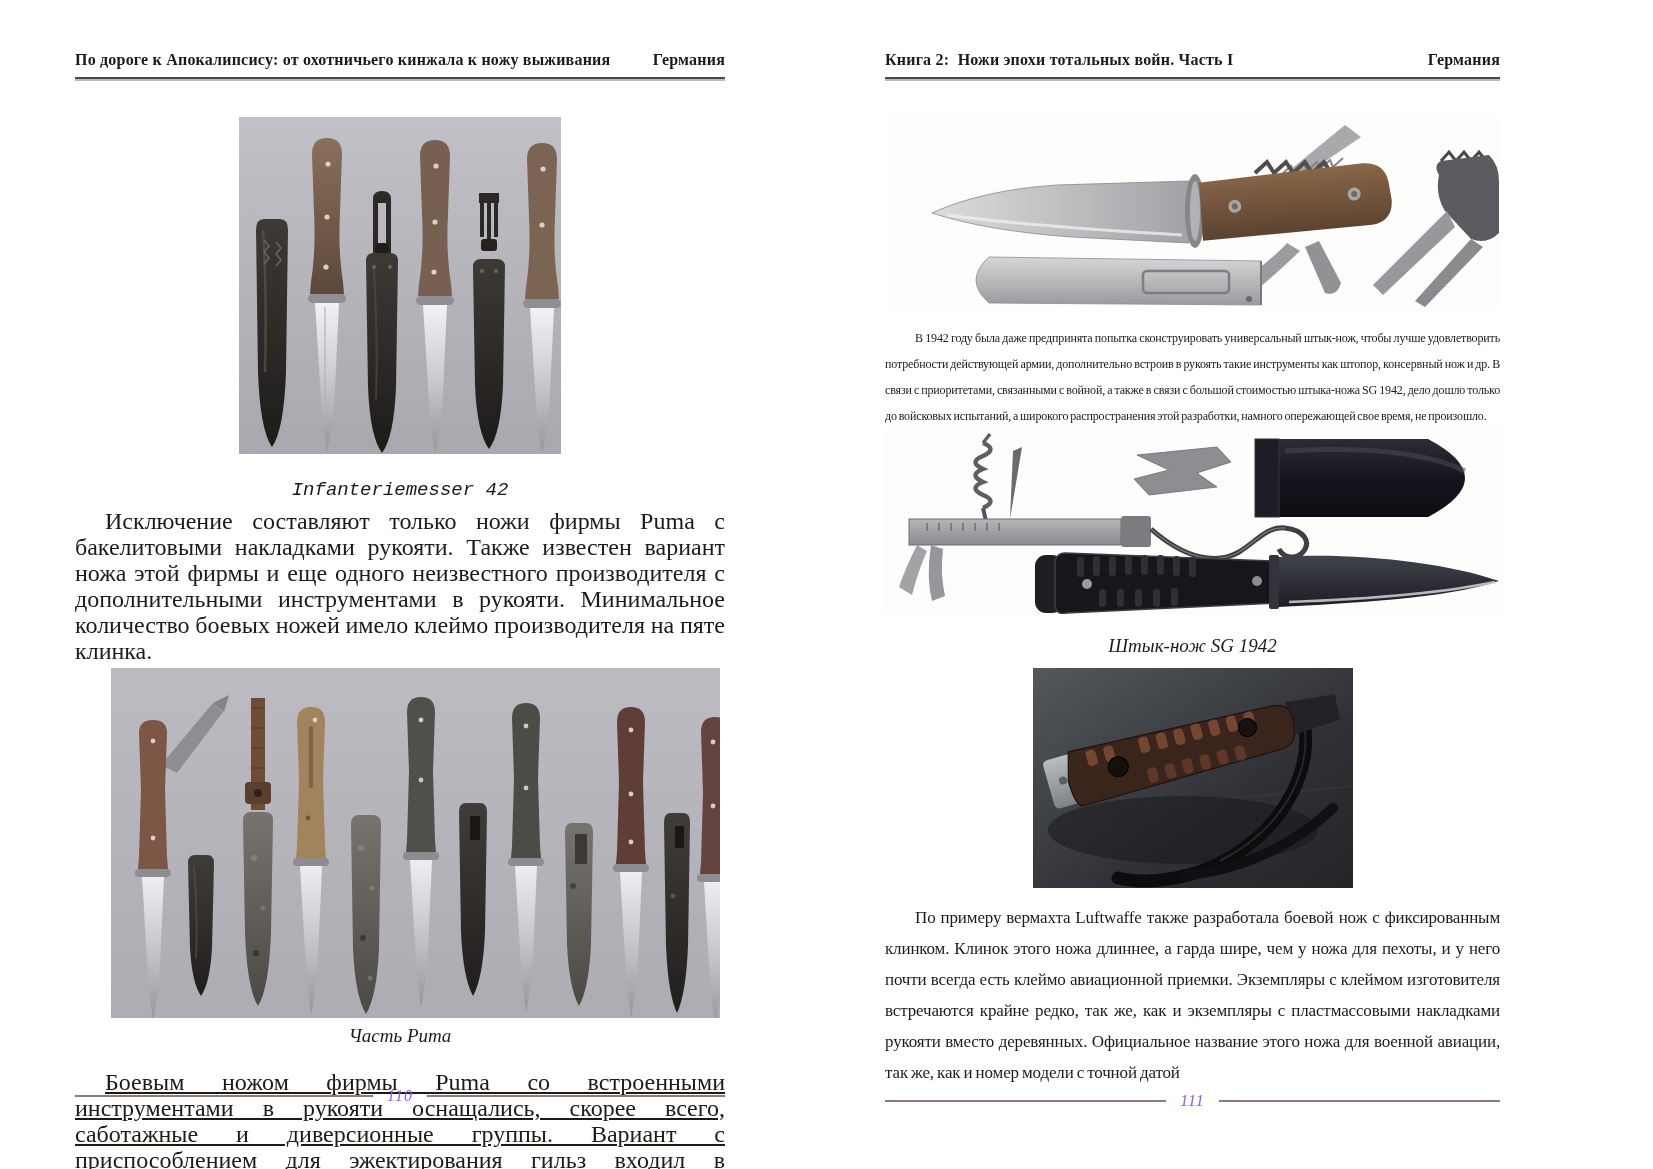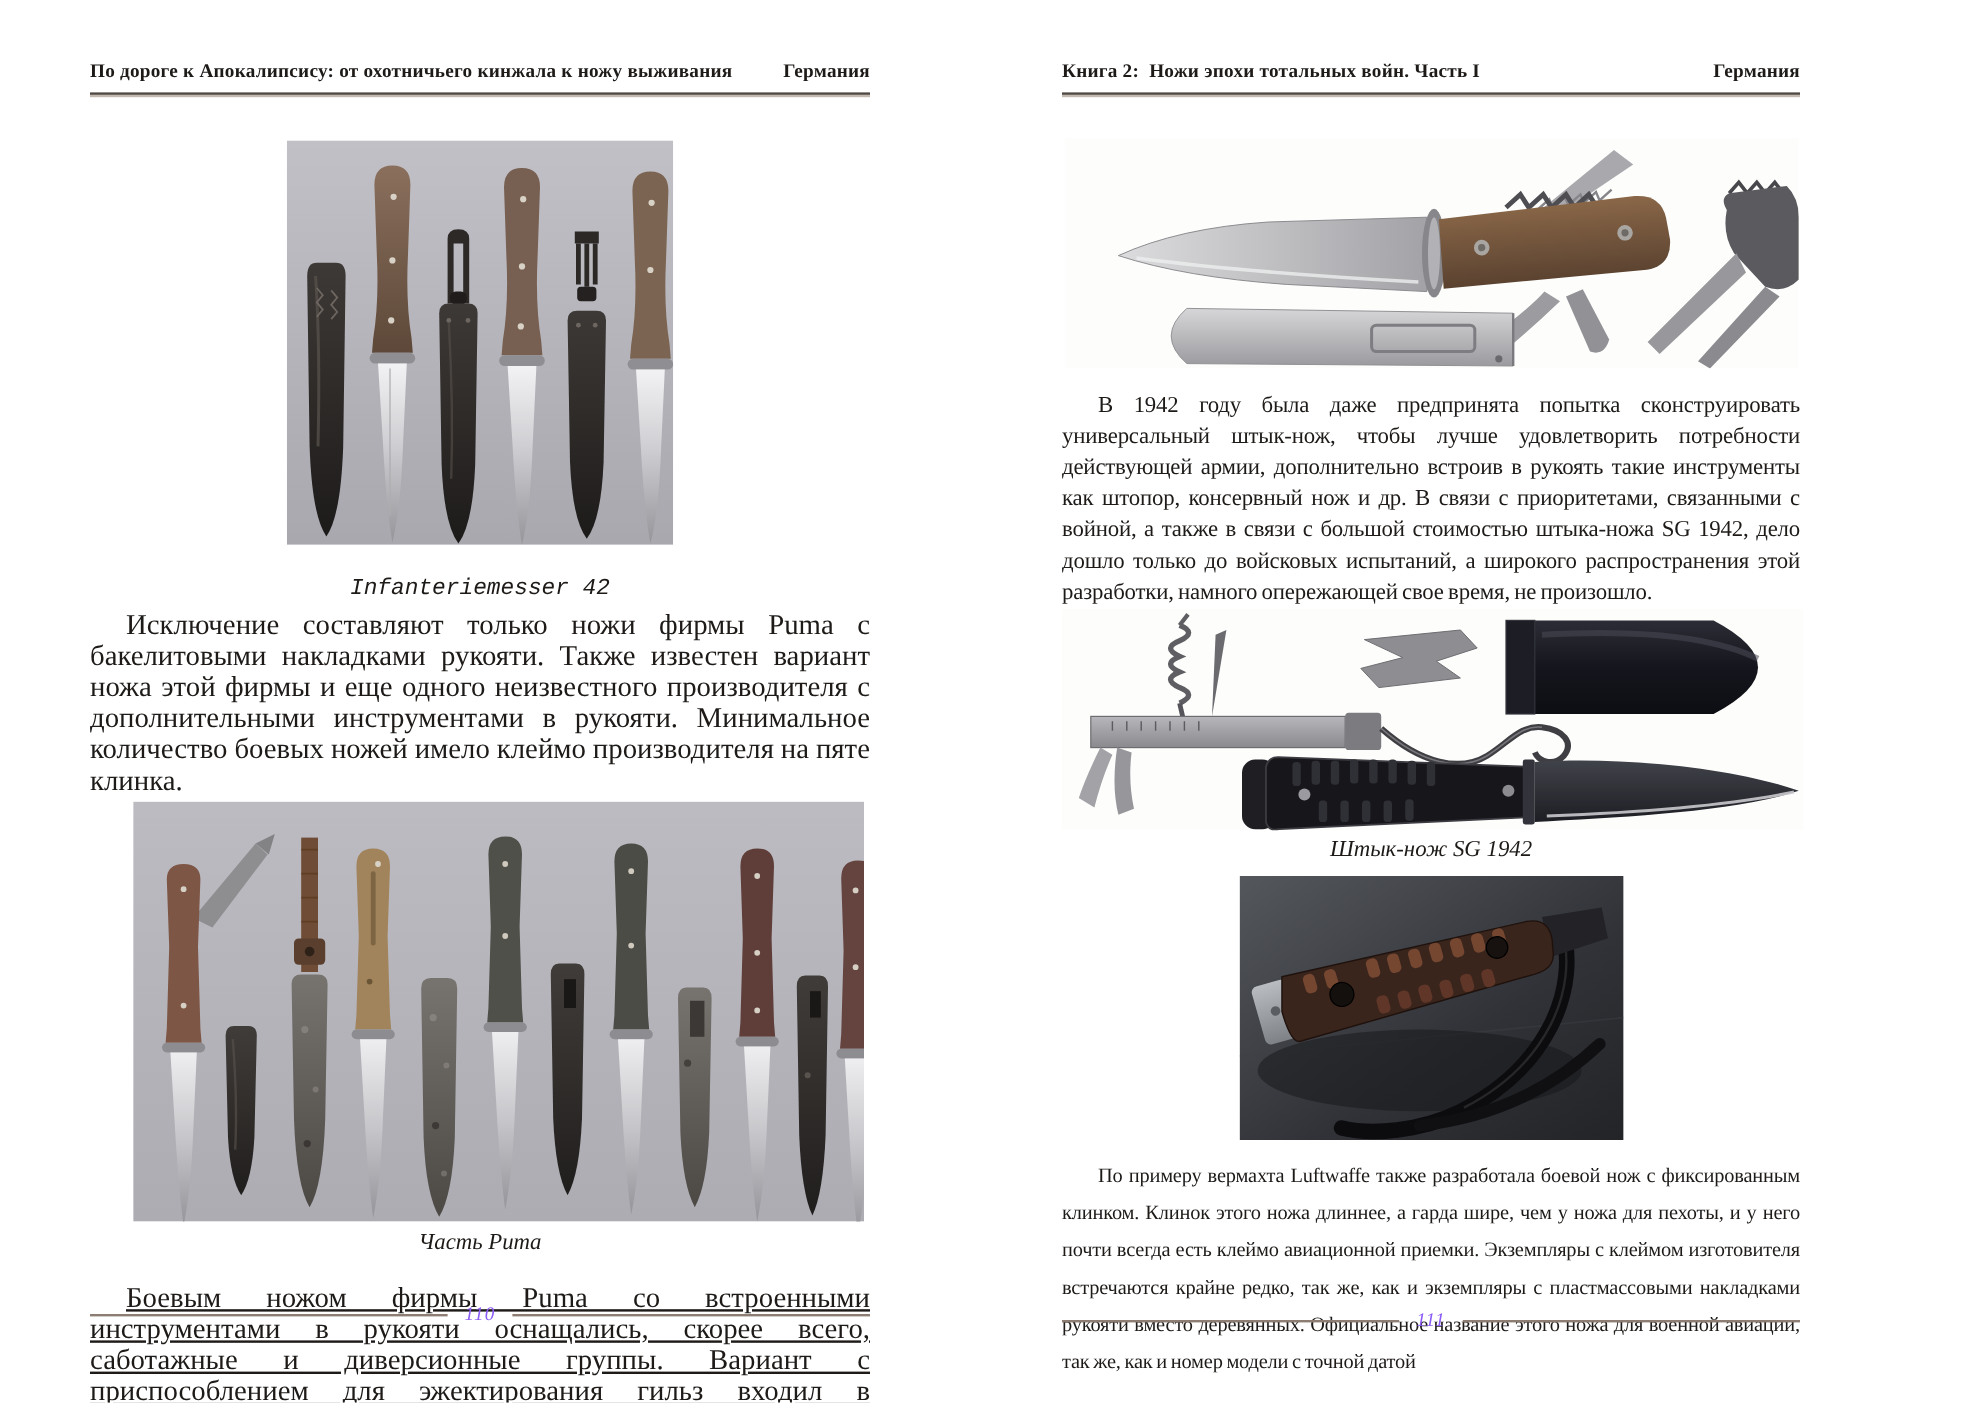--- a/index.html
+++ b/index.html
@@ -9,21 +9,21 @@
   .page-left{left:75px;width:650px;}
   .page-right{left:885px;width:615px;}
   .running-head{display:flex;justify-content:space-between;align-items:baseline;
                 font-weight:bold;font-size:16px;letter-spacing:0.2px;line-height:20px;}
   .head-rule{height:2px;background:#4f4842;margin-top:7px;box-shadow:0 2px 0 #c2b9b0;}
   .figure{text-align:center;}
   .fig-photo{display:block;}
   .caption{font-style:italic;font-size:19px;text-align:center;line-height:24px;}
   .body-text{font-size:24px;line-height:26px;text-align:justify;text-indent:30px;
              word-spacing:-0.5px;}
-  .page-right .body-text{font-size:19px;letter-spacing:-0.15px;word-spacing:-1px;}
+  .page-right .body-text{font-size:12px;letter-spacing:-0.15px;word-spacing:-1px;}
   .page-right .body-text.p2{font-size:17px;line-height:31px;}
   .page-footer{position:absolute;left:0;right:0;display:flex;align-items:center;gap:14px;}
   .page-left  .page-footer{top:1037px;}
   .page-right .page-footer{top:1042px;}
   .footer-line{flex:1;height:2px;background:#8d7d73;}
   .page-num{font-style:italic;font-size:16px;color:#8b5cf6;letter-spacing:1px;}
 </style>
 </head>
 <body>
 
@@ -370,21 +370,21 @@
           <rect x="286" y="159" width="7" height="18" rx="3"></rect>
         </g>
         <circle cx="202" cy="155" r="5" fill="#9a9aa0"></circle>
           <circle cx="372" cy="152" r="5" fill="#8b8b90"></circle>
         <rect x="384" y="126" width="10" height="54" rx="2" fill="#33333b"></rect>
         <path d="M394,128 C465,123 560,133 614,152 C560,170 465,174 394,178 Z" fill="url(#d_blade)"></path>
         <path d="M404,173 C485,170 562,163 610,153" stroke="#c9c9cd" stroke-width="2.5" fill="none" opacity=".9"></path>
       </svg>
     </div>
 
-    <div class="caption" style="margin-top:4px;">Штык-нож SG 1942</div>
+    <div class="caption" style="margin-top:20px;">Штык-нож SG 1942</div>
 
     <div class="figure" style="margin-top:10px;">
       <svg class="fig-photo" style="margin:0 auto;" width="320" height="220" viewBox="0 0 320 220">
         <defs>
           <linearGradient id="e_bg" x1="0" y1="0" x2="1" y2="1">
             <stop offset="0" stop-color="#54575c"></stop>
               <stop offset=".6" stop-color="#303237"></stop>
               <stop offset="1" stop-color="#222427"></stop>
           </linearGradient>
           <linearGradient id="e_metal" x1="0" y1="0" x2="0" y2="1">

